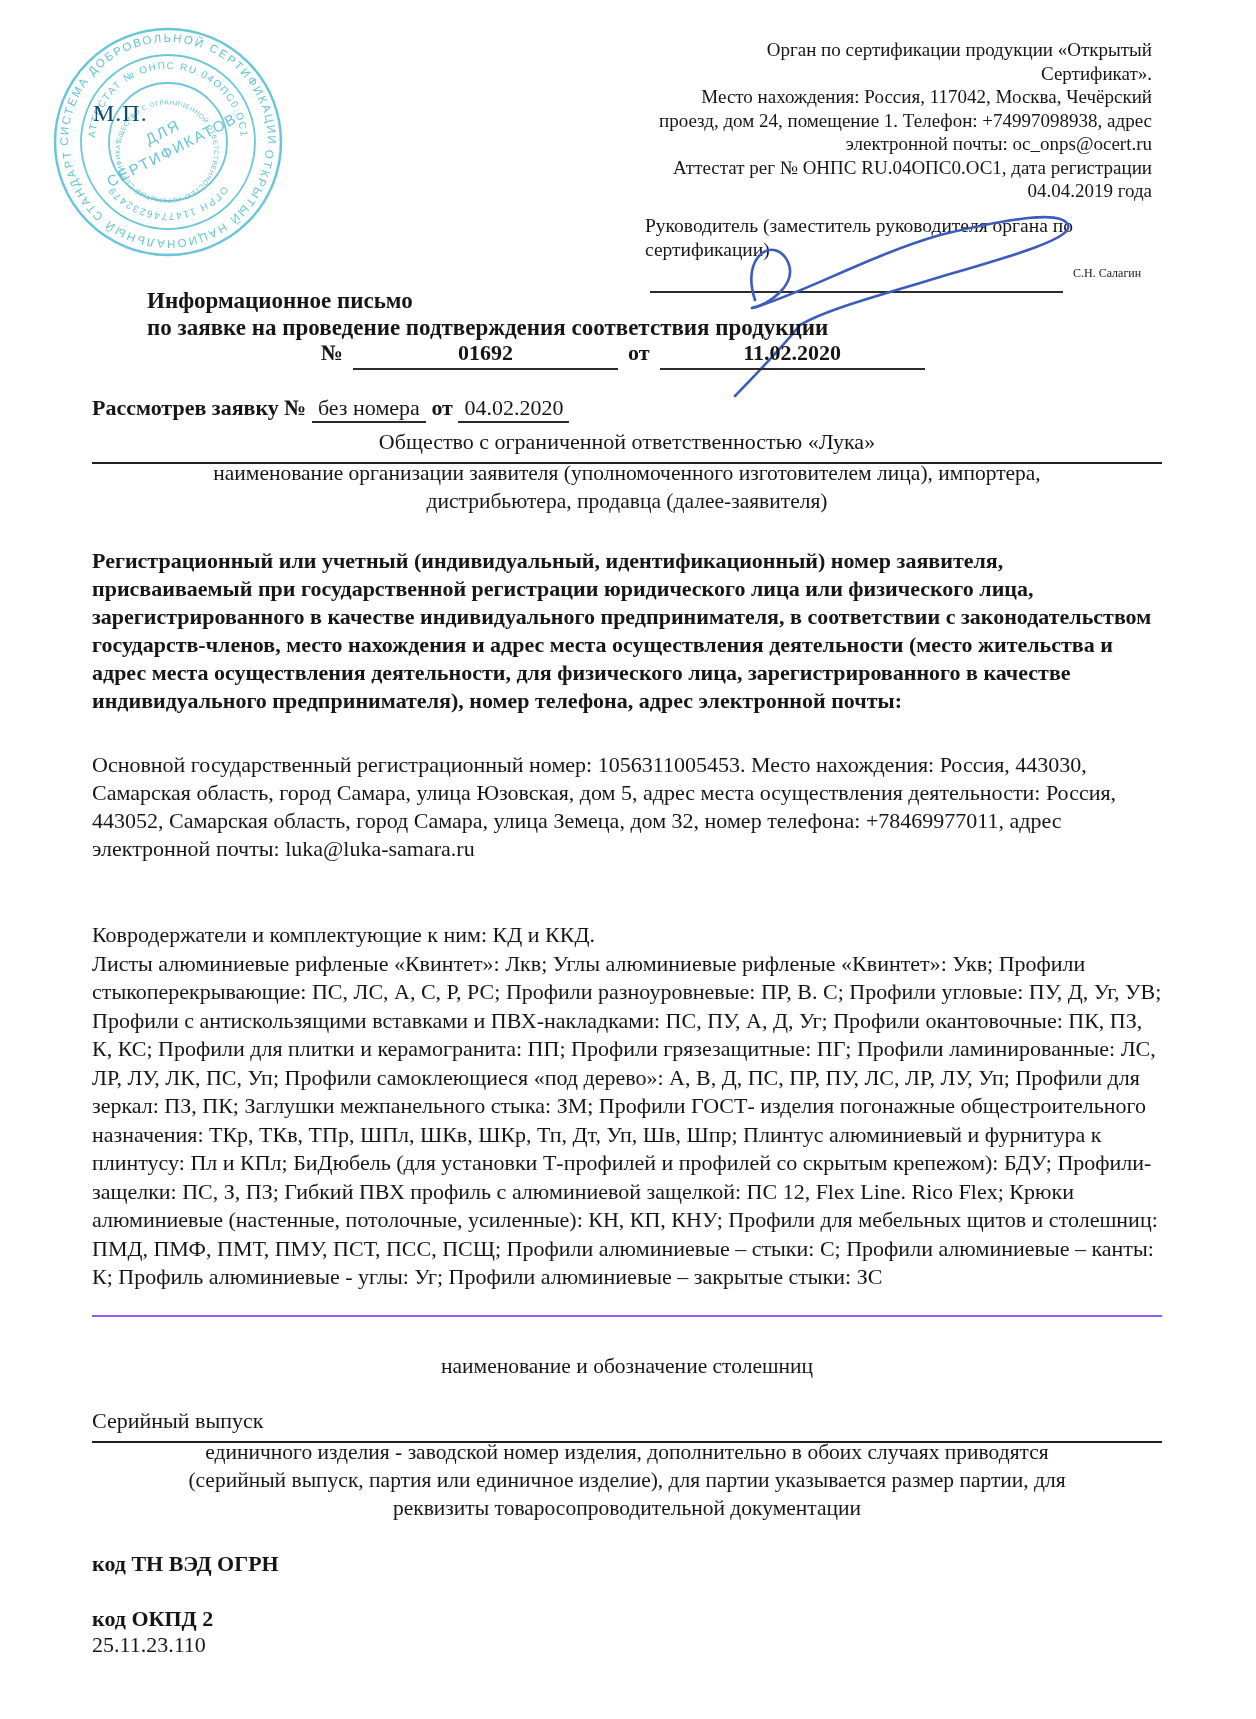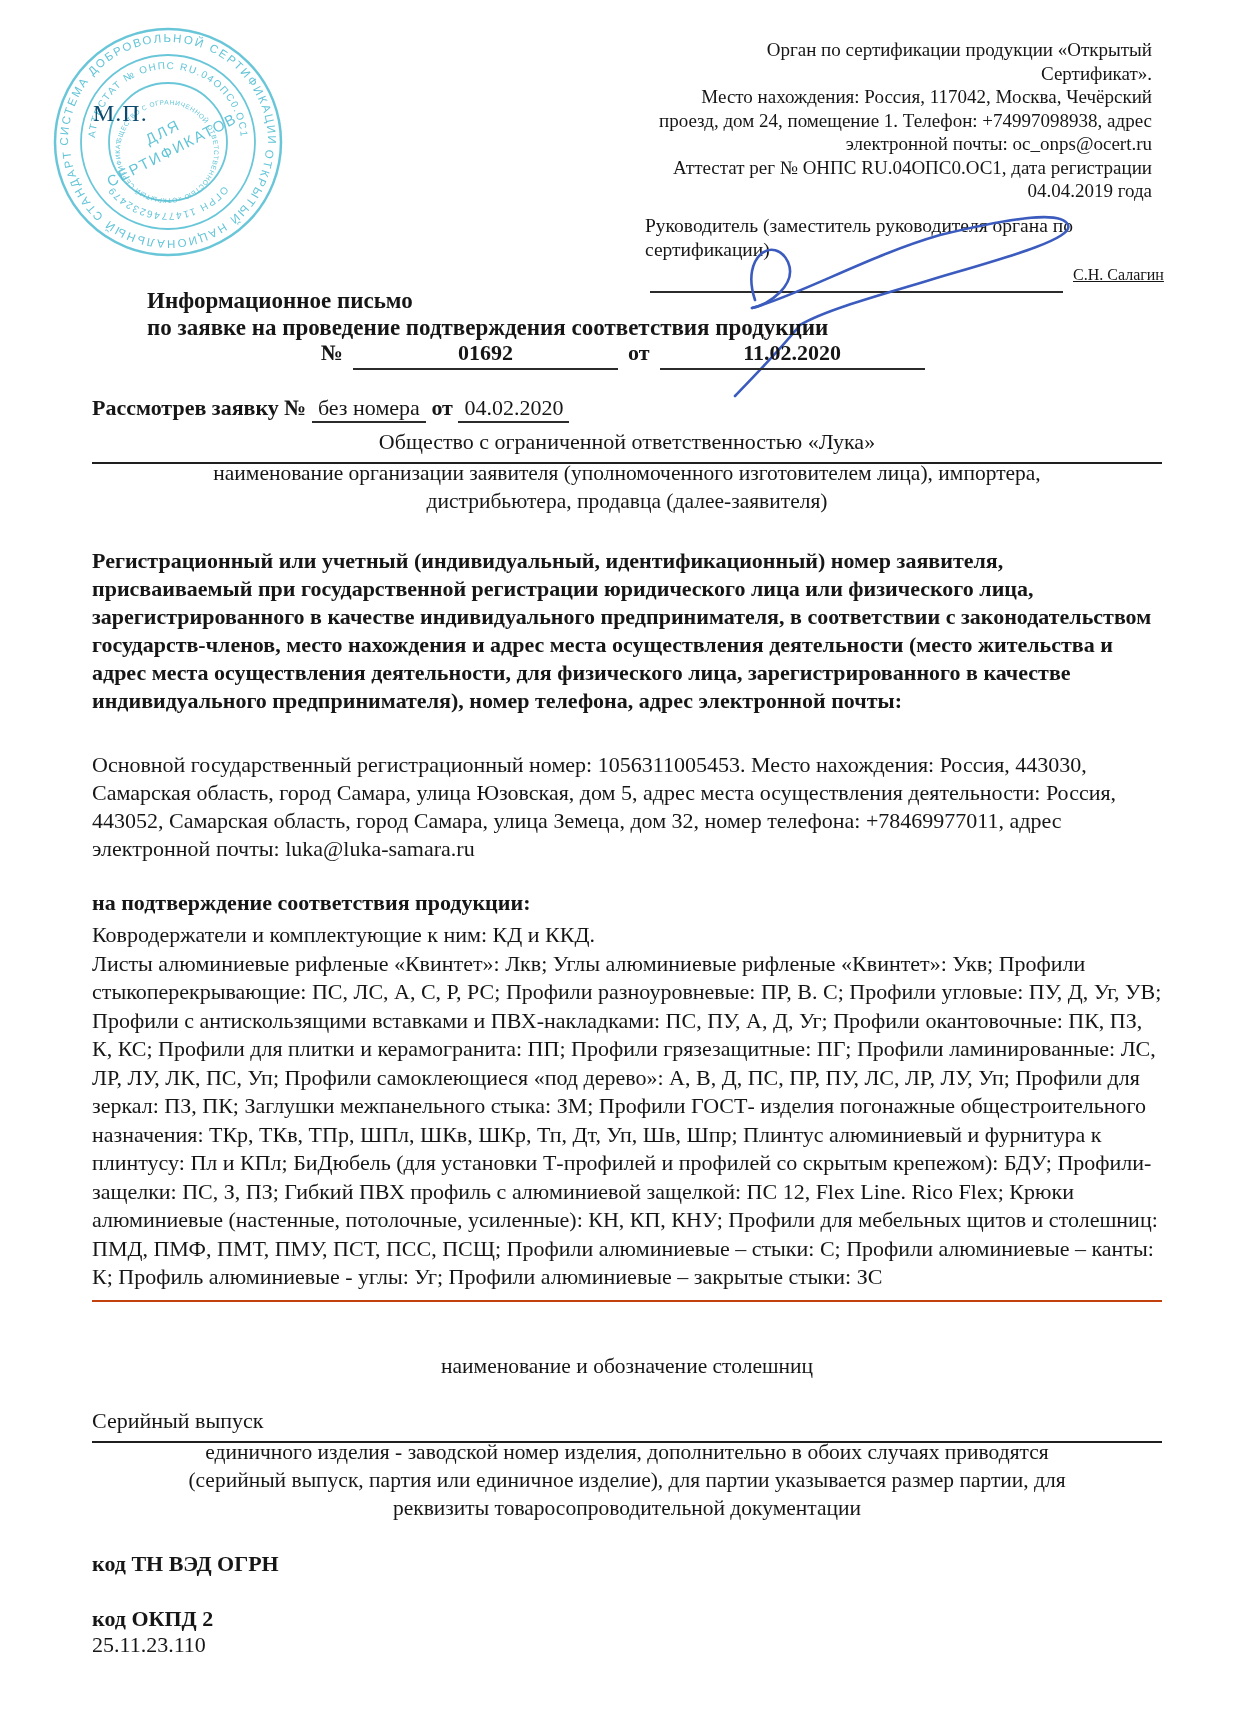--- a/index.html
+++ b/index.html
@@ -22,21 +22,21 @@
   }
   .head-label{
     left:645px;top:214px;width:500px;
     font-size:19.5px;line-height:24px;
   }
   .sig-rule{
     left:650px;top:291px;width:413px;height:0;
     border-top:2px solid #2b2b2b;
   }
   .head-name{
-    left:1073px;top:266px;font-size:16px;text-decoration:underline;
+    left:1073px;top:266px;font-size:12px;
   }
   .mp-label{
     left:93px;top:100px;font-size:24px;letter-spacing:1px;color:#0c4a6e;
   }
 
   
   .title-line{
     left:92px;width:1070px;text-align:left;padding-left:55px;box-sizing:border-box;
     font-weight:700;font-size:23px;
   }
@@ -64,21 +64,21 @@
   .company-line{
     top:428px;height:34px;
     text-align:center;
     border-bottom:2px solid #1f1f1f;
   }
   .caption{text-align:center;font-size:21.5px;line-height:28px;}
   .cap1{top:459px;}
   .para-bold{top:547px;font-weight:700;}
   .para-reg{top:751px;}
   .confirm-head{top:889px;font-weight:700;}
-  .products{top:921px;line-height:28.5px;padding-bottom:8px;border-bottom:2px solid #c2410c;}
+  .products{top:921px;line-height:28.5px;padding-bottom:23px;border-bottom:2px solid #8b5cf6;}
   .cap2{top:1352px;}
   .serial-line{top:1407px;height:34px;border-bottom:2px solid #1f1f1f;}
   .cap3{top:1438px;}
   .code-tn{top:1550px;font-weight:700;}
   .code-okpd{top:1606px;line-height:26px;}
   .code-okpd .lbl{font-weight:700;}
 
   
   .stamp{left:28px;top:16px;width:276px;height:252px;}
   .stamp svg{display:block;}
@@ -172,21 +172,20 @@
 
   <div class="abs col caption cap1">
     <div>наименование организации заявителя (уполномоченного изготовителем лица), импортера,</div>
     <div>дистрибьютера, продавца (далее-заявителя)</div>
   </div>
   <div class="abs col company-line">Общество с ограниченной ответственностью «Лука»</div>
 
   <div class="abs col para-bold">Регистрационный или учетный (индивидуальный, идентификационный) номер заявителя, присваиваемый при государственной регистрации юридического лица или физического лица, зарегистрированного в качестве индивидуального предпринимателя, в соответствии с законодательством государств-членов, место нахождения и адрес места осуществления деятельности (место жительства и адрес места осуществления деятельности, для физического лица, зарегистрированного в качестве индивидуального предпринимателя), номер телефона, адрес электронной почты:</div>
   <div class="abs col para-reg">Основной государственный регистрационный номер: 1056311005453. Место нахождения: Россия, 443030, Самарская область, город Самара, улица Юзовская, дом 5, адрес места осуществления деятельности: Россия, 443052, Самарская область, город Самара, улица Земеца, дом 32, номер телефона: +78469977011, адрес электронной почты: luka@luka-samara.ru</div>
 
-  <div class="abs col confirm-head">на подтверждение соответствия продукции:</div>
   <div class="abs col products">
     <div>Ковродержатели и комплектующие к ним: КД  и ККД.</div>
     <span>Листы алюминиевые рифленые «Квинтет»: Лкв; Углы алюминиевые рифленые «Квинтет»: Укв; Профили стыкоперекрывающие: ПС, ЛС, А, С, Р, РС; Профили разноуровневые: ПР, В. С; Профили угловые: ПУ, Д, Уг, УВ; Профили с антискользящими вставками и ПВХ-накладками: ПС, ПУ, А, Д, Уг; Профили окантовочные: ПК, ПЗ, К, КС; Профили для плитки и керамогранита: ПП; Профили грязезащитные: ПГ; Профили ламинированные: ЛС, ЛР, ЛУ, ЛК, ПС, Уп; Профили самоклеющиеся «под дерево»: А, В, Д, ПС, ПР, ПУ, ЛС, ЛР, ЛУ, Уп; Профили для зеркал: ПЗ, ПК; Заглушки межпанельного стыка: ЗМ; Профили ГОСТ- изделия погонажные общестроительного назначения: ТКр, ТКв, ТПр, ШПл, ШКв, ШКр, Тп, Дт, Уп, Шв, Шпр; Плинтус алюминиевый и фурнитура к плинтусу: Пл и КПл; БиДюбель (для установки Т-профилей и профилей со скрытым крепежом): БДУ; Профили-защелки: ПС, З, ПЗ; Гибкий ПВХ профиль с алюминиевой защелкой: ПС 12, Flex Line. Rico Flex; Крюки алюминиевые (настенные, потолочные, усиленные): КН, КП, КНУ; Профили для мебельных щитов и столешниц: ПМД, ПМФ, ПМТ, ПМУ, ПСТ, ПСС, ПСЩ; Профили алюминиевые – стыки: С; Профили алюминиевые – канты: К; Профиль алюминиевые  - углы: Уг; Профили алюминиевые – закрытые стыки: ЗС</span>
   </div>
   <div class="abs col caption cap2">наименование и обозначение столешниц</div>
 
   <div class="abs col serial-line">Серийный выпуск</div>
   <div class="abs col caption cap3">
     <div>единичного изделия - заводской номер изделия, дополнительно в обоих случаях приводятся</div>
     <div>(серийный выпуск, партия или единичное изделие), для партии указывается размер партии, для</div>

